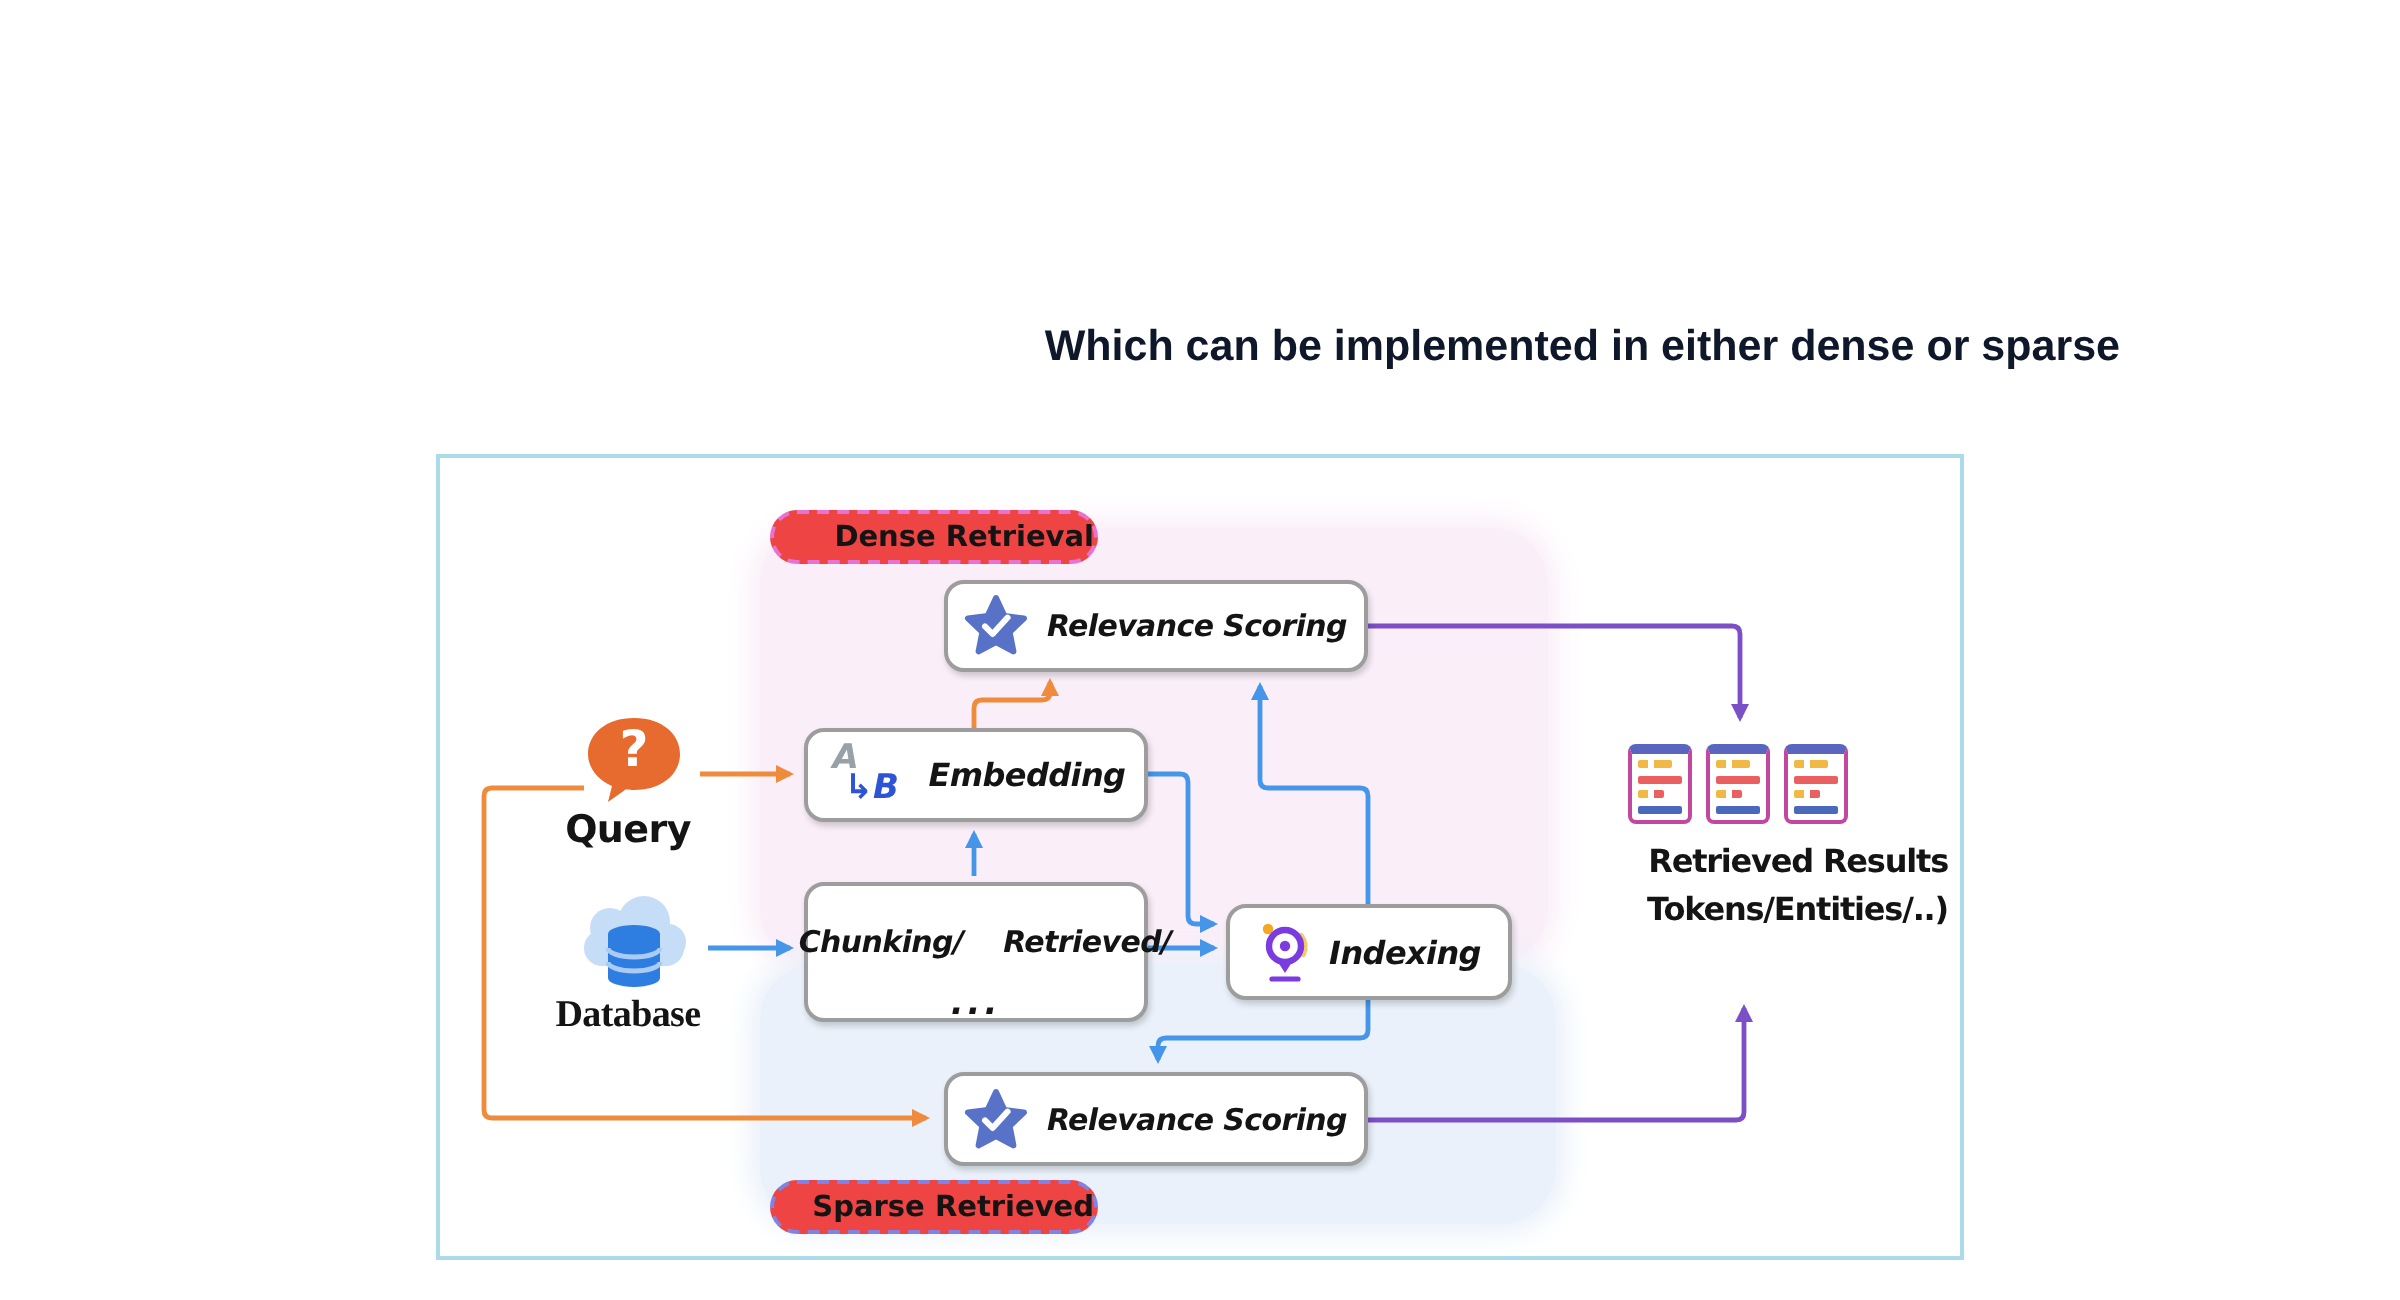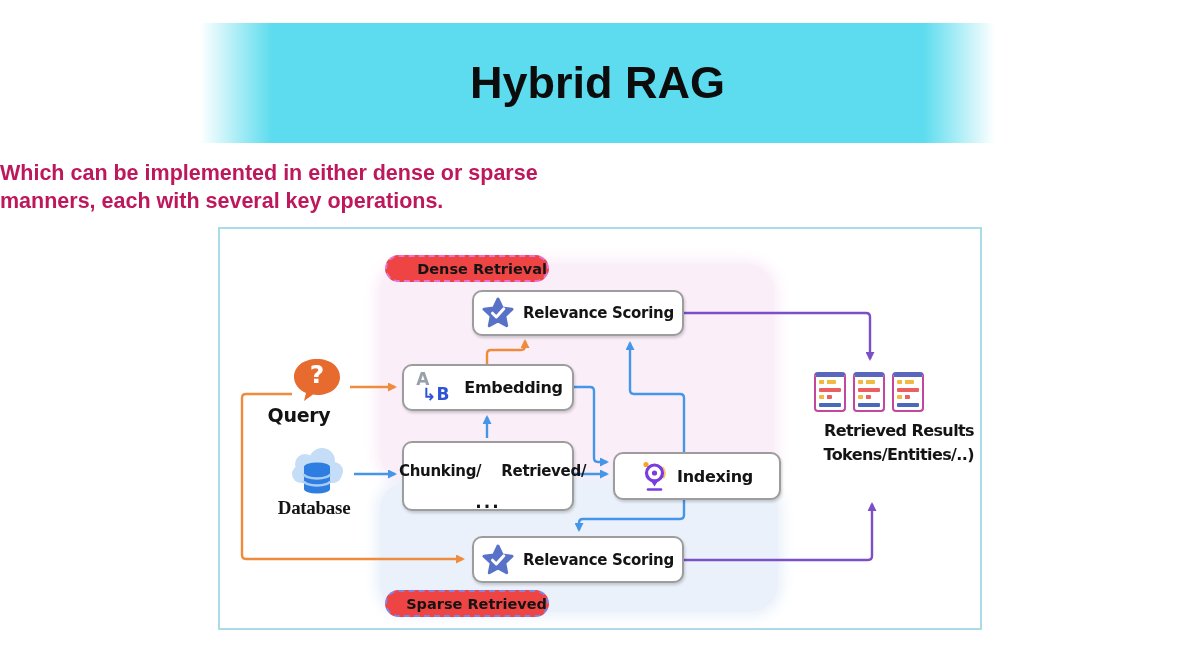--- a/index.html
+++ b/index.html
@@ -13,50 +13,50 @@
     background:linear-gradient(90deg, rgba(92,220,238,0) 0px, #5cdcee 72px,
                #5cdcee 723px, rgba(92,220,238,0) 795px);
     display:flex;align-items:center;justify-content:center;
   }
   .banner h1{
     margin:0;font-size:45px;font-weight:800;color:#0c0c0c;letter-spacing:0px;
     font-family:"Liberation Sans",sans-serif;
   }
   
   .subtitle{
-    position:absolute;left:0;top:160px;width:1060px;text-align:left;
-    font-size:21.5px;font-weight:700;line-height:27.5px;color:#be185d;
+    position:absolute;left:0;top:160px;width:1060px;text-align:right;
+    font-size:21.5px;font-weight:700;line-height:27.5px;color:#0f172a;
   }
   
   .panel{
     position:absolute;left:218px;top:227px;width:764px;height:403px;
     background:#ffffff;border:2px solid #a9dbe9;box-sizing:border-box;
     font-family:"DejaVu Sans",sans-serif;font-weight:bold;color:#141414;
   }
   .region{position:absolute;border-radius:28px;}
   .region.dense{left:160px;top:35px;width:394px;height:218px;background:#faeef8;box-shadow:0 0 14px 5px #faeef8;}
   .region.sparse{left:160px;top:253px;width:398px;height:130px;background:#eaf1fa;box-shadow:0 0 14px 5px #eaf1fa;}
   .pill{
     position:absolute;width:164px;height:27px;border-radius:15px;background:#ef4444;
     display:flex;align-items:center;justify-content:flex-end;font-size:14.5px;box-sizing:border-box;
   }
   .pill.dense{left:165px;top:26px;border:2px dashed #e673d2;}
   .pill.sparse{left:165px;top:361px;border:2px dashed #8282e0;}
   .arrows{position:absolute;left:0;top:0;width:764px;height:403px;}
   .node{
     position:absolute;background:#ffffff;border:2px solid #9d9d9d;border-radius:10px;
     box-shadow:1px 2px 3px rgba(0,0,0,.18);box-sizing:border-box;
-    display:flex;align-items:center;justify-content:center;gap:9px;
+    display:flex;align-items:center;justify-content:center;gap:9px;font-style:italic;
   }
   .node .lbl{font-size:15px;letter-spacing:-0.3px;white-space:nowrap;}
   .node.rs-dense{left:252px;top:61px;width:212px;height:46px;}
   .node.rs-sparse{left:252px;top:307px;width:212px;height:47px;}
   .node.embedding{left:182px;top:135px;width:172px;height:47px;}
   .node.chunking{left:182px;top:212px;width:172px;height:70px;padding-bottom:10px;}
-  .node.indexing{left:393px;top:223px;width:168px;height:48px;}
+  .node.indexing{left:393px;top:223px;width:143px;height:48px;}
   .chunk-lines{display:flex;flex-direction:row;align-items:center;line-height:19px;font-size:15px;letter-spacing:-0.3px;gap:20px;}
   .chunk-dots{position:absolute;left:0;right:0;bottom:1px;text-align:center;font-size:17px;line-height:12px;letter-spacing:2px;}
   
   .ab-icon{position:relative;width:42px;height:38px;flex:0 0 auto;}
   .ab-icon .a{position:absolute;left:3px;top:0px;font-size:17px;color:#98a0a8;}
   .ab-icon .b{position:absolute;left:9px;top:15px;font-size:17px;color:#2f53d7;}
   
   .icon-wrap{position:absolute;}
   .side-label{position:absolute;text-align:center;font-size:19px;letter-spacing:-0.3px;}
   .qmark{position:absolute;left:0;top:3px;width:54px;text-align:center;color:#ffffff;font-size:25px;}
@@ -74,27 +74,23 @@
   .results-text{
     position:absolute;left:544px;top:190px;width:210px;text-align:right;
     font-size:16px;line-height:24px;letter-spacing:-0.6px;
   }
 </style>
 </head>
 <body>
 
 <div id="stage">
 
-  <div class="banner">
-    <h1>Hybrid RAG</h1>
-  </div>
 
   <div class="subtitle">
     <div>Which can be implemented in either dense or sparse</div>
-    <div>manners, each with several key operations.</div>
   </div>
 
   <div class="panel">
 
     <div class="region dense"></div>
     <div class="region sparse"></div>
 
     <svg class="arrows" viewBox="0 0 764 403">
       <defs>
         <marker id="ah-o" markerUnits="userSpaceOnUse" markerWidth="9" markerHeight="9" refX="7" refY="4.5" orient="auto">
@@ -137,21 +133,21 @@
     <div class="pill sparse">
       <span>Sparse Retrieved</span>
     </div>
 
     <div class="icon-wrap" style="left:70px;top:128px;width:54px;height:46px;">
       <svg width="54" height="46" viewBox="0 0 54 46">
         <path d="M 27 2 C 13 2 4 10 4 20 C 4 27 9 33 16 36 L 14 44 L 23 37.6 C 24.5 37.9 25.7 38 27 38 C 41 38 50 30 50 20 C 50 10 41 2 27 2 Z" fill="#e76a2e"></path>
       </svg>
       <span class="qmark">?</span>
     </div>
-    <div class="side-label" style="left:24px;top:175px;width:110px;">Query</div>
+    <div class="side-label" style="left:39px;top:175px;width:110px;">Query</div>
 
     <div class="icon-wrap" style="left:68px;top:219px;width:58px;height:49px;">
       <svg width="58" height="49" viewBox="0 0 58 49">
         <circle cx="17" cy="16" r="10" fill="#c5ddf7"></circle>
         <circle cx="34" cy="13" r="13" fill="#c5ddf7"></circle>
         <circle cx="46" cy="23" r="9" fill="#c5ddf7"></circle>
         <rect x="4" y="17" width="50" height="18" rx="9" fill="#c5ddf7"></rect>
         <path d="M 16 19 V 41 A 13 4.5 0 0 0 42 41 V 19 Z" fill="#2d7ee0"></path>
         <ellipse cx="29" cy="19" rx="13" ry="4.5" fill="#2d7ee0"></ellipse>
         <path d="M 16 26 A 13 4.5 0 0 0 42 26" fill="none" stroke="#a9cbf4" stroke-width="2.4"></path>

